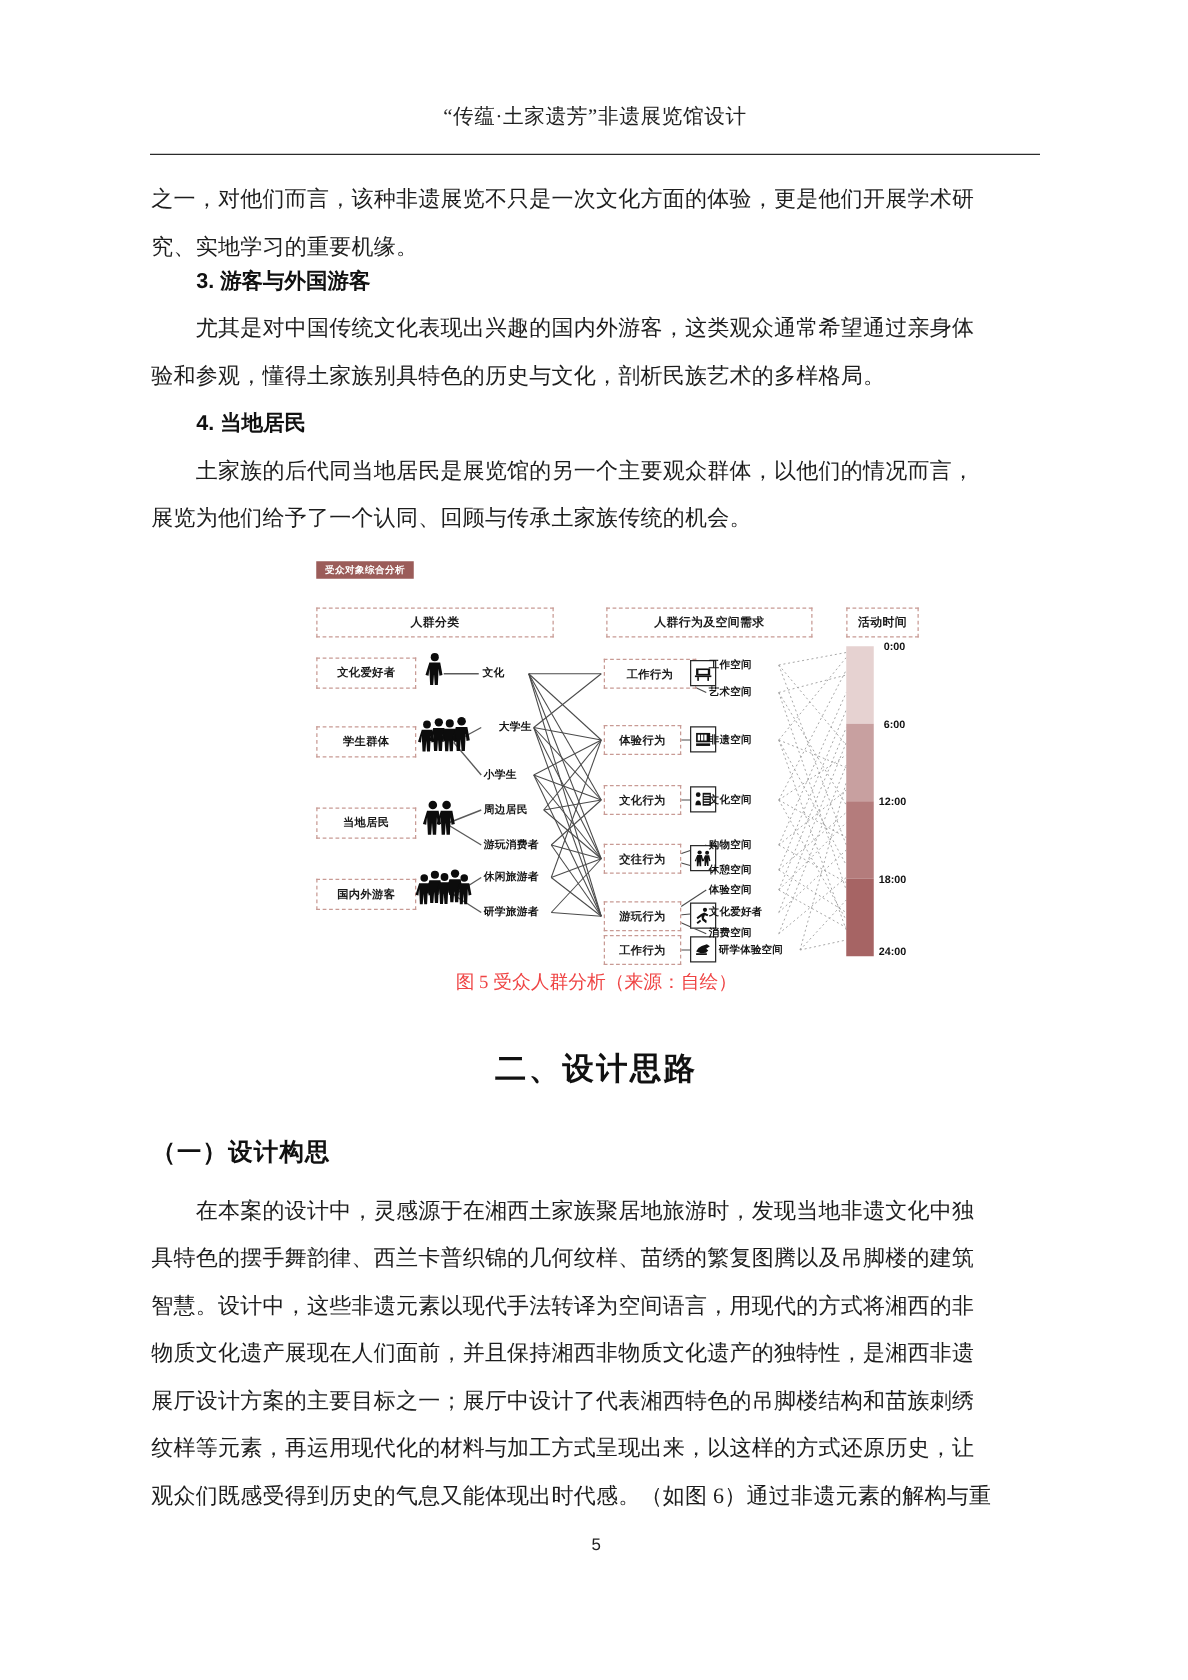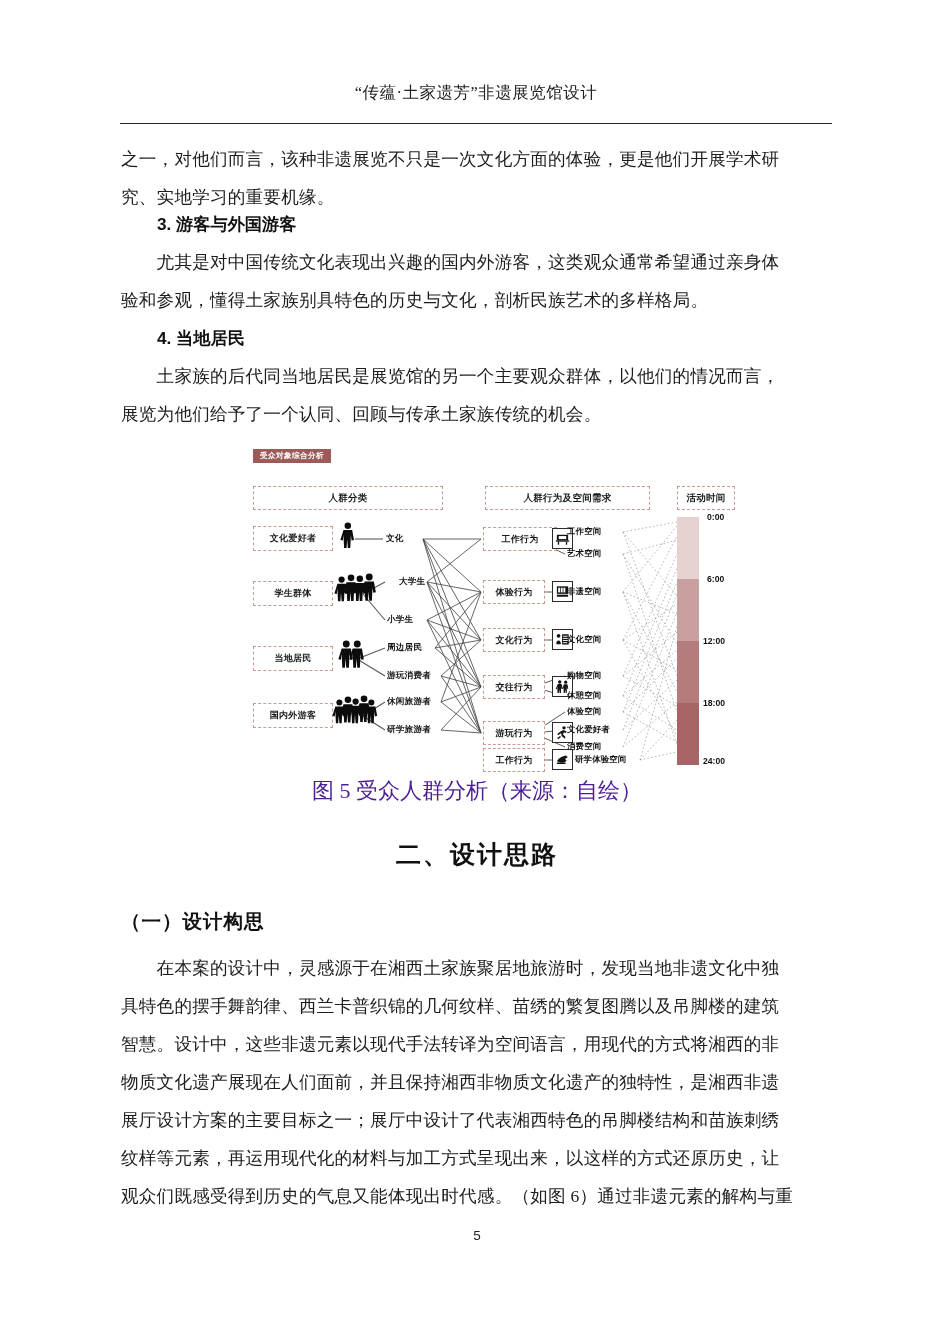--- a/index.html
+++ b/index.html
@@ -38,21 +38,21 @@
     font-family:"Liberation Sans","DejaVu Sans",sans-serif;
   }
   .h2{
     position:absolute;left:121px;font-size:19.5px;font-weight:bold;color:#111;
     letter-spacing:1px;font-family:"Liberation Sans","DejaVu Sans",sans-serif;
   }
 
   
   .cap{
     position:absolute;left:121px;width:712px;text-align:center;
-    font-size:22px;color:#4c1d95;
+    font-size:15px;color:#ef4444;
   }
 
   
   .pgno{
     position:absolute;left:121px;width:712px;text-align:center;
     font-size:13.5px;color:#222;
     font-family:"Liberation Sans","DejaVu Sans",sans-serif;
   }
 
   

